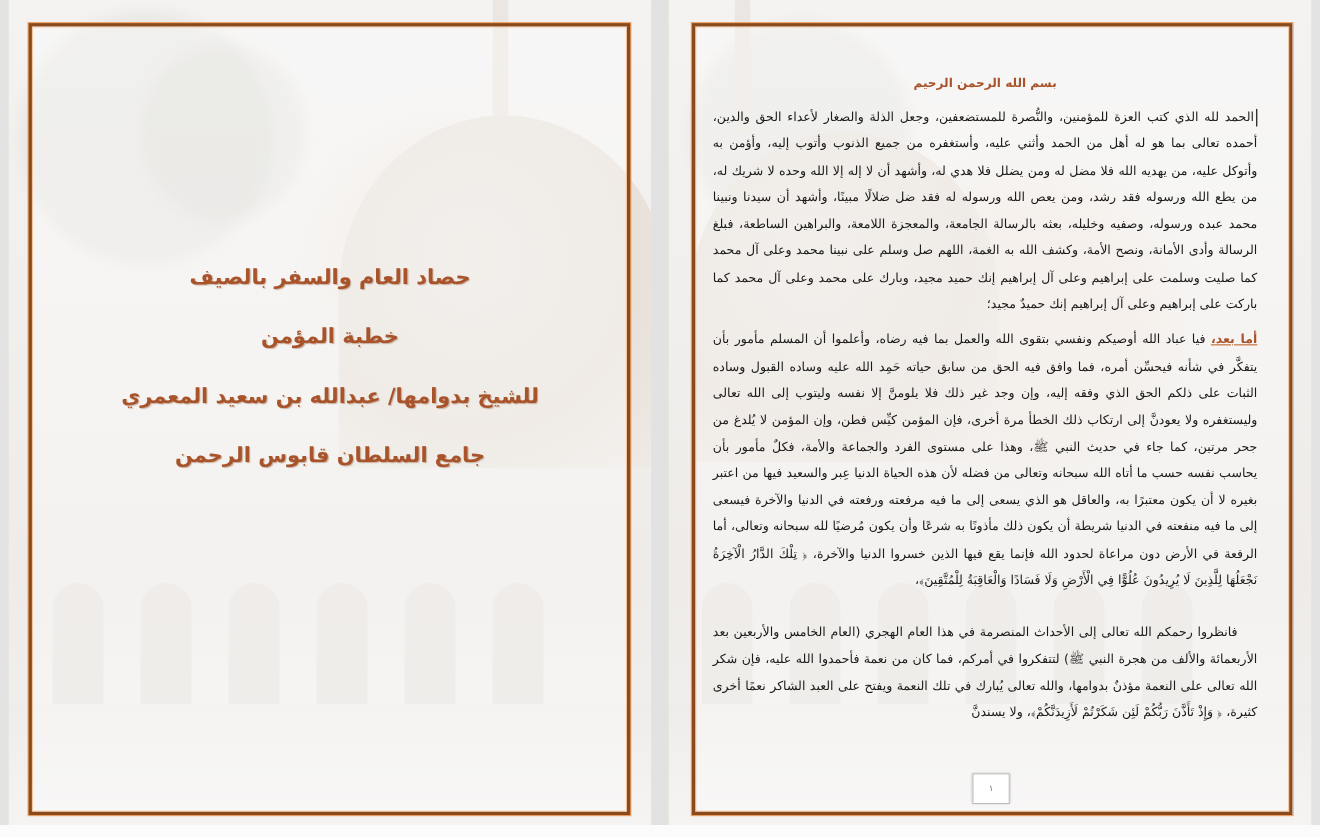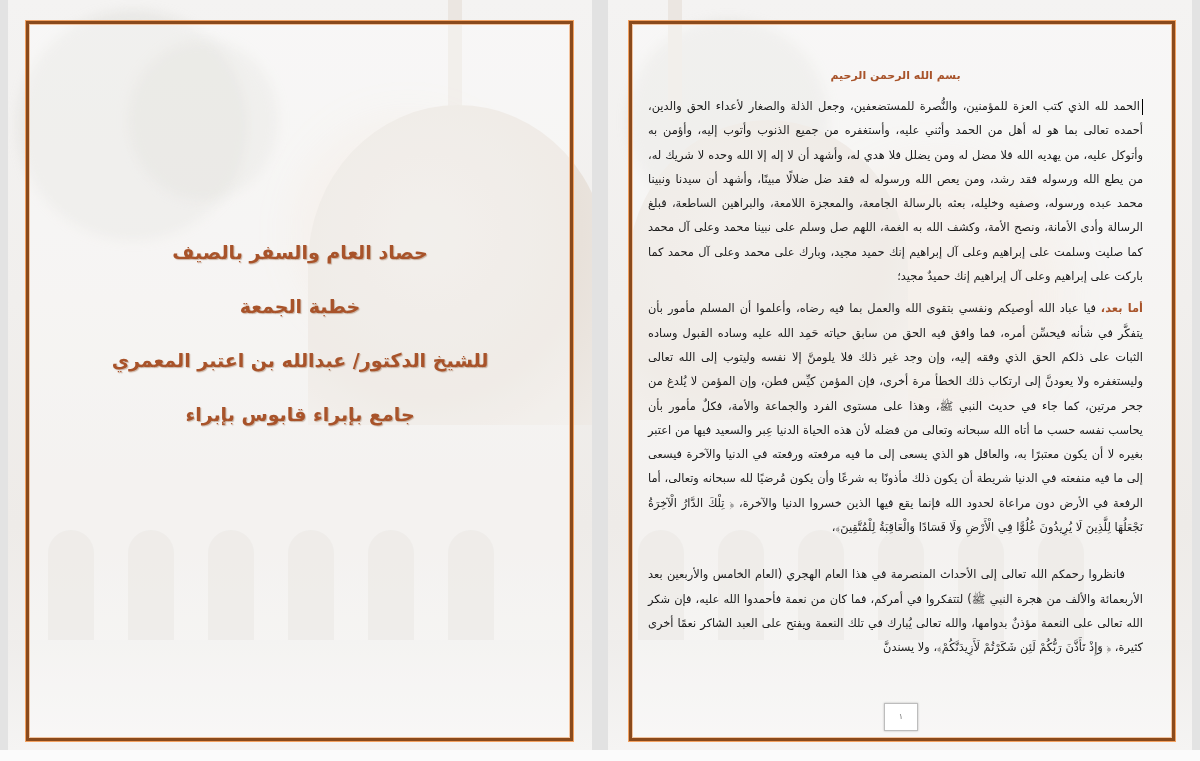--- a/index.html
+++ b/index.html
@@ -51,21 +51,21 @@
     .cover div { height: 54px; line-height: 40px; }
 
     .doc {
       position: absolute; left: 40px; top: 64px; width: 495px;
       direction: rtl; text-align: justify;
       font-family: "DejaVu Sans", sans-serif; font-size: 11.4px; line-height: 24.3px;
       color: #1a1a1a;
     }
     .doc .basmala { text-align: center; color: #a8532a; font-weight: bold; font-size: 11px; margin-bottom: 6px; line-height: 24px; }
     .doc p { margin: 0 0 8px 0; text-align-last: right; }
-    .doc .ama { color: #a8532a; font-weight: bold; text-decoration-color: #c06a30; }
+    .doc .ama { color: #a8532a; font-weight: bold; text-decoration: underline; text-decoration-color: #c06a30; }
     .doc .indent { text-indent: 18px; margin-top: 23px; }
 
     .cursor { display: inline-block; width: 1px; height: 16px; background: #000; vertical-align: middle; margin-left: 2px; }
 
     .pagenum {
       position: absolute; left: 276px; top: 703px; width: 32px; height: 26px;
       border: 1px solid #bdbdbd; background: #fff; box-shadow: 0 0 2px rgba(0,0,0,0.25);
       font-size: 8px; color: #777; text-align: center; line-height: 26px;
     }
   </style>
@@ -86,23 +86,23 @@
       <div class="arch" style="left:120px;"></div>
       <div class="arch" style="left:200px;"></div>
       <div class="arch" style="left:280px;"></div>
       <div class="arch" style="left:360px;"></div>
       <div class="arch" style="left:440px;"></div>
       <div class="ground"></div>
     </div>
     <div class="frame"></div>
     <div class="cover">
       <div>حصاد العام والسفر بالصيف</div>
-      <div>خطبة الجمعة</div>
-      <div>للشيخ الدكتور/ عبدالله بن اعتبر المعمري</div>
-      <div>جامع بإبراء قابوس بإبراء</div>
+      <div>خطبة المؤمن</div>
+      <div>للشيخ بدوامها/ عبدالله بن سعيد المعمري</div>
+      <div>جامع السلطان قابوس الرحمن</div>
     </div>
   </div>
 
   <div class="page-gap"></div>
 
   <div class="page page-right">
     <div class="bg">
       <div class="sky"></div>
       <div class="tree" style="left:20px;top:20px;width:200px;height:200px;"></div>
       <div class="minaret" style="left:60px;top:0;height:120px;"></div>

